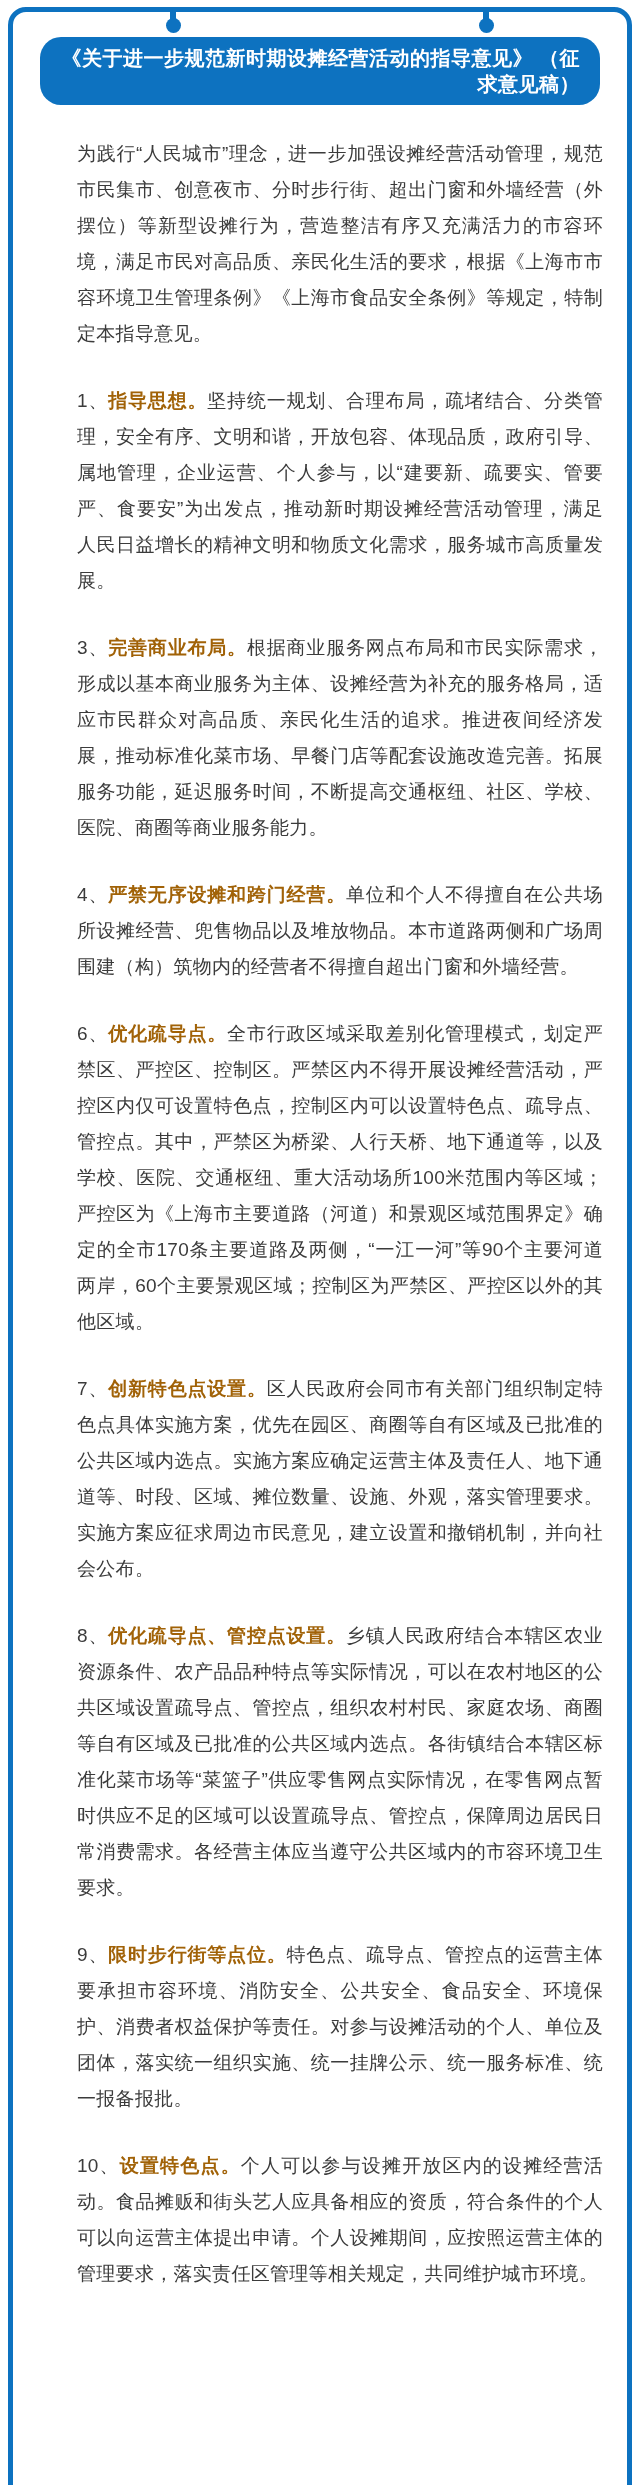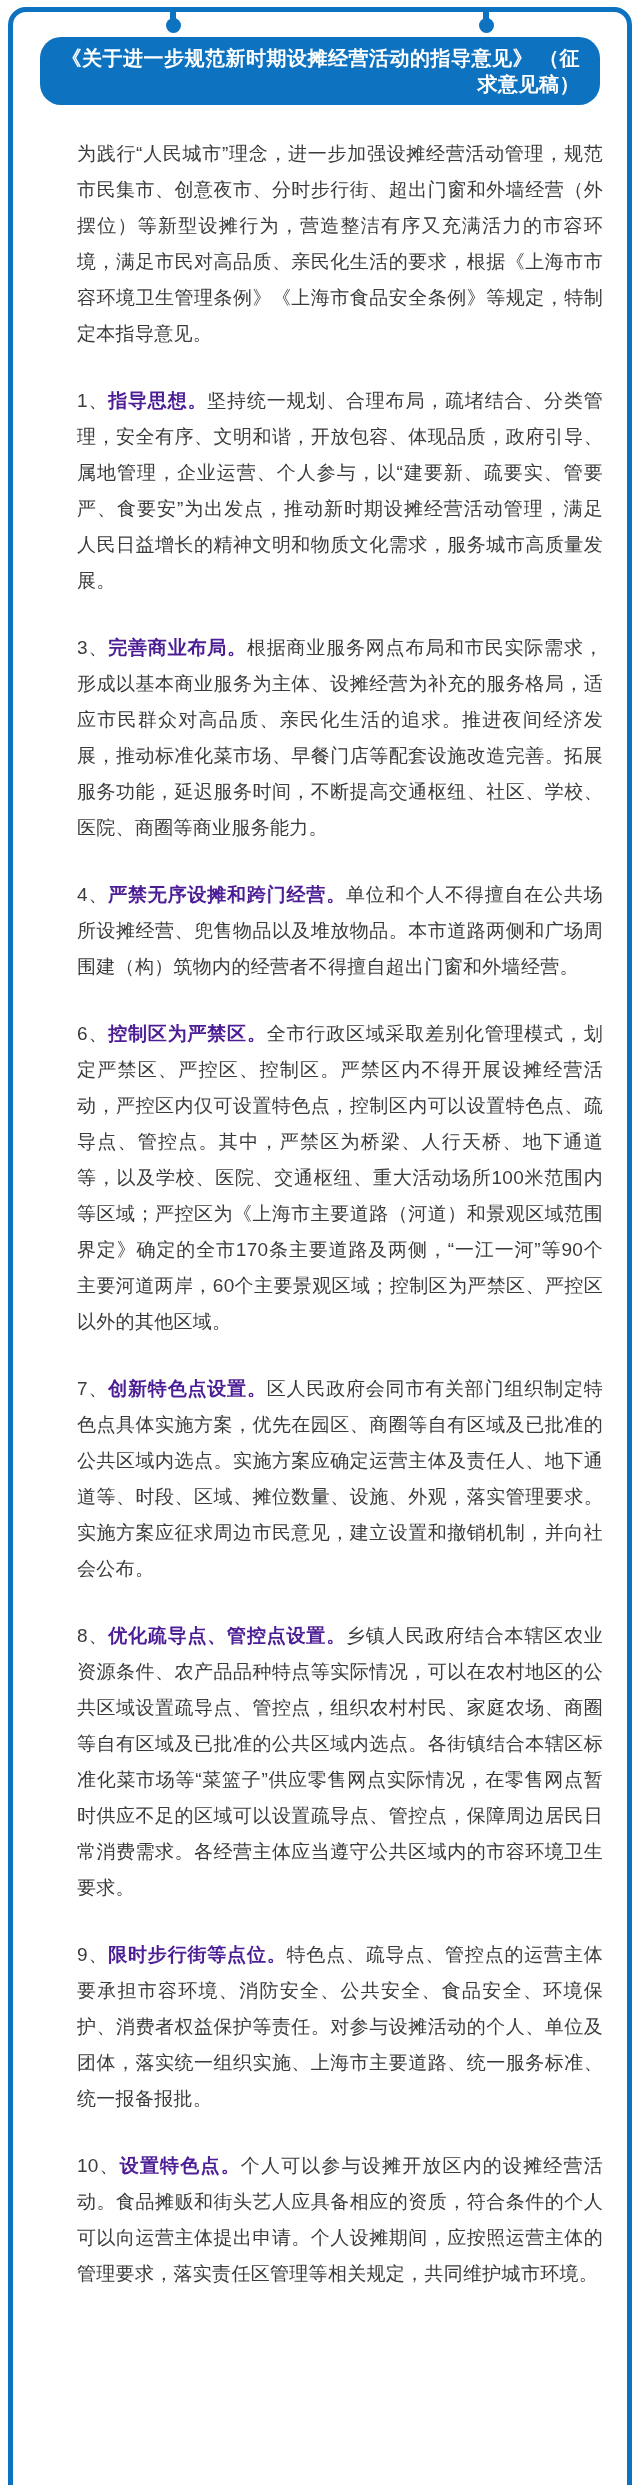--- a/index.html
+++ b/index.html
@@ -60,21 +60,21 @@
     font-size: 19px;
     line-height: 36px;
     color: #3b3b3b;
     text-align: justify;
     margin-top: 31px;
     letter-spacing: 0.3px;
     margin-left: 40px;
   }
 
   .section .num  { color: #3b3b3b; }
-  .section .head { color: #4c1d95; font-weight: bold; }
+  .section .head { color: #a16207; font-weight: bold; }
 </style>
 </head>
 <body>
 
 <div class="card">
 
   <div class="pin pin-left">
     <div class="pin-stem"></div>
     <div class="pin-head"></div>
   </div>
@@ -90,26 +90,26 @@
 
     <div id="sections">
   <p class="section"><span class="num">1、</span><span class="head">指导思想。</span><span class="body-text">坚持统一规划、合理布局，疏堵结合、分类管理，安全有序、文明和谐，开放包容、体现品质，政府引导、属地管理，企业运营、个人参与，以“建要新、疏要实、管要严、食要安”为出发点，推动新时期设摊经营活动管理，满足人民日益增长的精神文明和物质文化需求，服务城市高质量发展。</span></p>
 
 
   <p class="section"><span class="num">3、</span><span class="head">完善商业布局。</span><span class="body-text">根据商业服务网点布局和市民实际需求，形成以基本商业服务为主体、设摊经营为补充的服务格局，适应市民群众对高品质、亲民化生活的追求。推进夜间经济发展，推动标准化菜市场、早餐门店等配套设施改造完善。拓展服务功能，延迟服务时间，不断提高交通枢纽、社区、学校、医院、商圈等商业服务能力。</span></p>
 
   <p class="section"><span class="num">4、</span><span class="head">严禁无序设摊和跨门经营。</span><span class="body-text">单位和个人不得擅自在公共场所设摊经营、兜售物品以及堆放物品。本市道路两侧和广场周围建（构）筑物内的经营者不得擅自超出门窗和外墙经营。</span></p>
 
 
-  <p class="section"><span class="num">6、</span><span class="head">控制区为严禁区。</span><span class="body-text">全市行政区域采取差别化管理模式，划定严禁区、严控区、控制区。严禁区内不得开展设摊经营活动，严控区内仅可设置特色点，控制区内可以设置特色点、疏导点、管控点。其中，严禁区为桥梁、人行天桥、地下通道等，以及学校、医院、交通枢纽、重大活动场所100米范围内等区域；严控区为《上海市主要道路（河道）和景观区域范围界定》确定的全市170条主要道路及两侧，“一江一河”等90个主要河道两岸，60个主要景观区域；控制区为严禁区、严控区以外的其他区域。</span></p>
+  <p class="section"><span class="num">6、</span><span class="head">优化疏导点。</span><span class="body-text">全市行政区域采取差别化管理模式，划定严禁区、严控区、控制区。严禁区内不得开展设摊经营活动，严控区内仅可设置特色点，控制区内可以设置特色点、疏导点、管控点。其中，严禁区为桥梁、人行天桥、地下通道等，以及学校、医院、交通枢纽、重大活动场所100米范围内等区域；严控区为《上海市主要道路（河道）和景观区域范围界定》确定的全市170条主要道路及两侧，“一江一河”等90个主要河道两岸，60个主要景观区域；控制区为严禁区、严控区以外的其他区域。</span></p>
 
   <p class="section"><span class="num">7、</span><span class="head">创新特色点设置。</span><span class="body-text">区人民政府会同市有关部门组织制定特色点具体实施方案，优先在园区、商圈等自有区域及已批准的公共区域内选点。实施方案应确定运营主体及责任人、地下通道等、时段、区域、摊位数量、设施、外观，落实管理要求。实施方案应征求周边市民意见，建立设置和撤销机制，并向社会公布。</span></p>
 
   <p class="section"><span class="num">8、</span><span class="head">优化疏导点、管控点设置。</span><span class="body-text">乡镇人民政府结合本辖区农业资源条件、农产品品种特点等实际情况，可以在农村地区的公共区域设置疏导点、管控点，组织农村村民、家庭农场、商圈等自有区域及已批准的公共区域内选点。各街镇结合本辖区标准化菜市场等“菜篮子”供应零售网点实际情况，在零售网点暂时供应不足的区域可以设置疏导点、管控点，保障周边居民日常消费需求。各经营主体应当遵守公共区域内的市容环境卫生要求。</span></p>
 
-  <p class="section"><span class="num">9、</span><span class="head">限时步行街等点位。</span><span class="body-text">特色点、疏导点、管控点的运营主体要承担市容环境、消防安全、公共安全、食品安全、环境保护、消费者权益保护等责任。对参与设摊活动的个人、单位及团体，落实统一组织实施、上海市主要道路、统一服务标准、统一报备报批。</span></p>
+  <p class="section"><span class="num">9、</span><span class="head">限时步行街等点位。</span><span class="body-text">特色点、疏导点、管控点的运营主体要承担市容环境、消防安全、公共安全、食品安全、环境保护、消费者权益保护等责任。对参与设摊活动的个人、单位及团体，落实统一组织实施、统一挂牌公示、统一服务标准、统一报备报批。</span></p>
 
   <p class="section"><span class="num">10、</span><span class="head">设置特色点。</span><span class="body-text">个人可以参与设摊开放区内的设摊经营活动。食品摊贩和街头艺人应具备相应的资质，符合条件的个人可以向运营主体提出申请。个人设摊期间，应按照运营主体的管理要求，落实责任区管理等相关规定，共同维护城市环境。</span></p>
 
 </div>
 
   </div>
 </div>
 
 </body></html>

